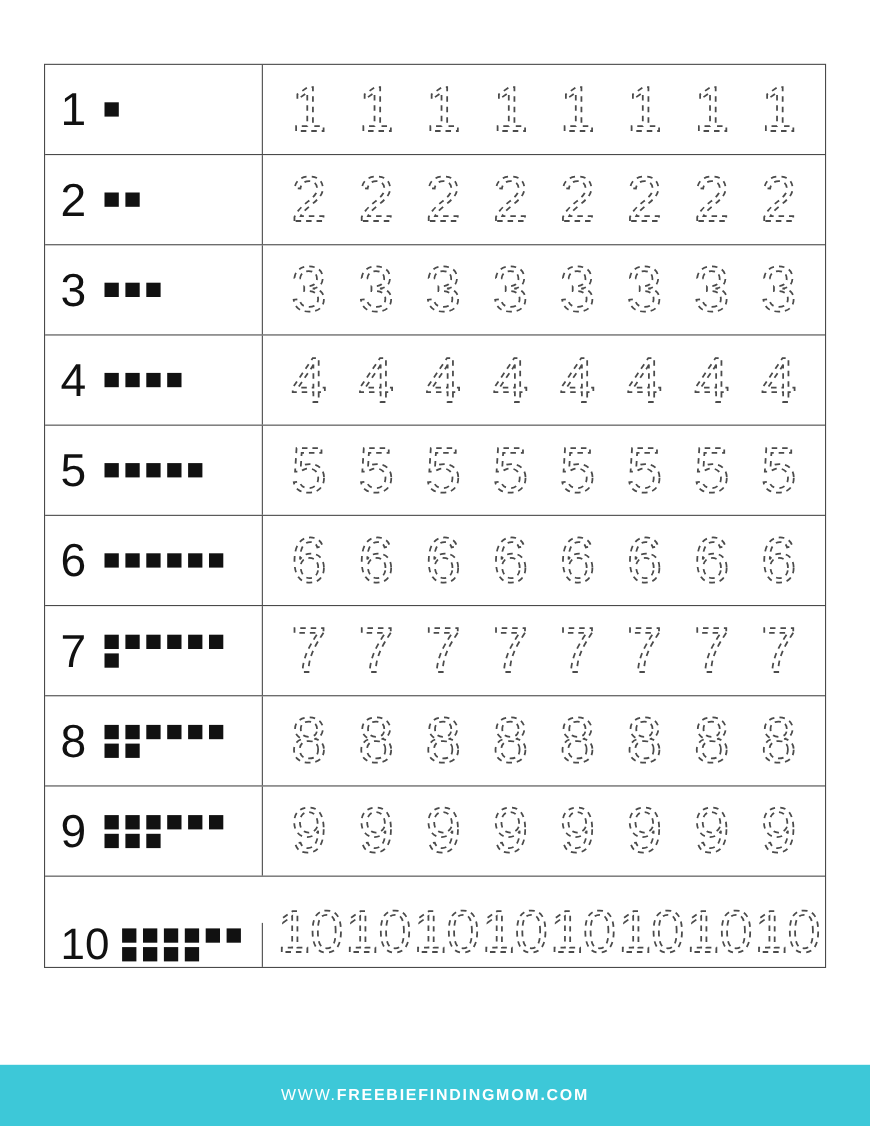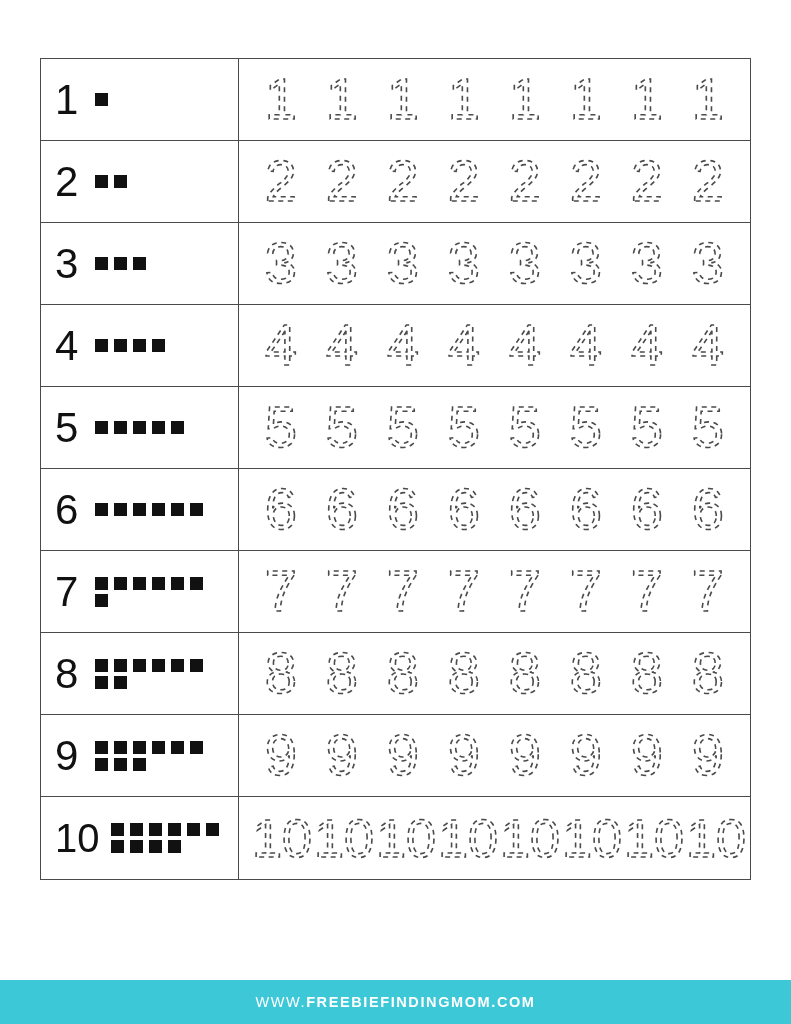--- a/index.html
+++ b/index.html
@@ -31,20 +31,21 @@
     background: #fff;
   }
   .row {
     display: flex;
     border-bottom: 1px solid #4a4a4a;
     box-sizing: border-box;
     height: 82px;
   }
   .row:last-child {
     border-bottom: none;
+    align-items: flex-end;
   }
   .key-cell {
     width: 198px;
     flex: 0 0 198px;
     border-right: 1px solid #4a4a4a;
     box-sizing: border-box;
     display: flex;
     align-items: center;
     padding-left: 14px;
   }
@@ -96,21 +97,21 @@
     stroke-linecap: butt;
   }
   .traceglyph.ten text {
     font-size: 54px;
   }
   .footer {
     position: absolute;
     left: 0;
     bottom: 0;
     width: 791px;
-    height: 44px;
+    height: 56px;
     background: #3dc8d8;
     display: flex;
     align-items: center;
     justify-content: center;
   }
   .footer-text {
     color: #ffffff;
     font-size: 14.5px;
     letter-spacing: 1.6px;
     font-family: "Liberation Sans", sans-serif;

